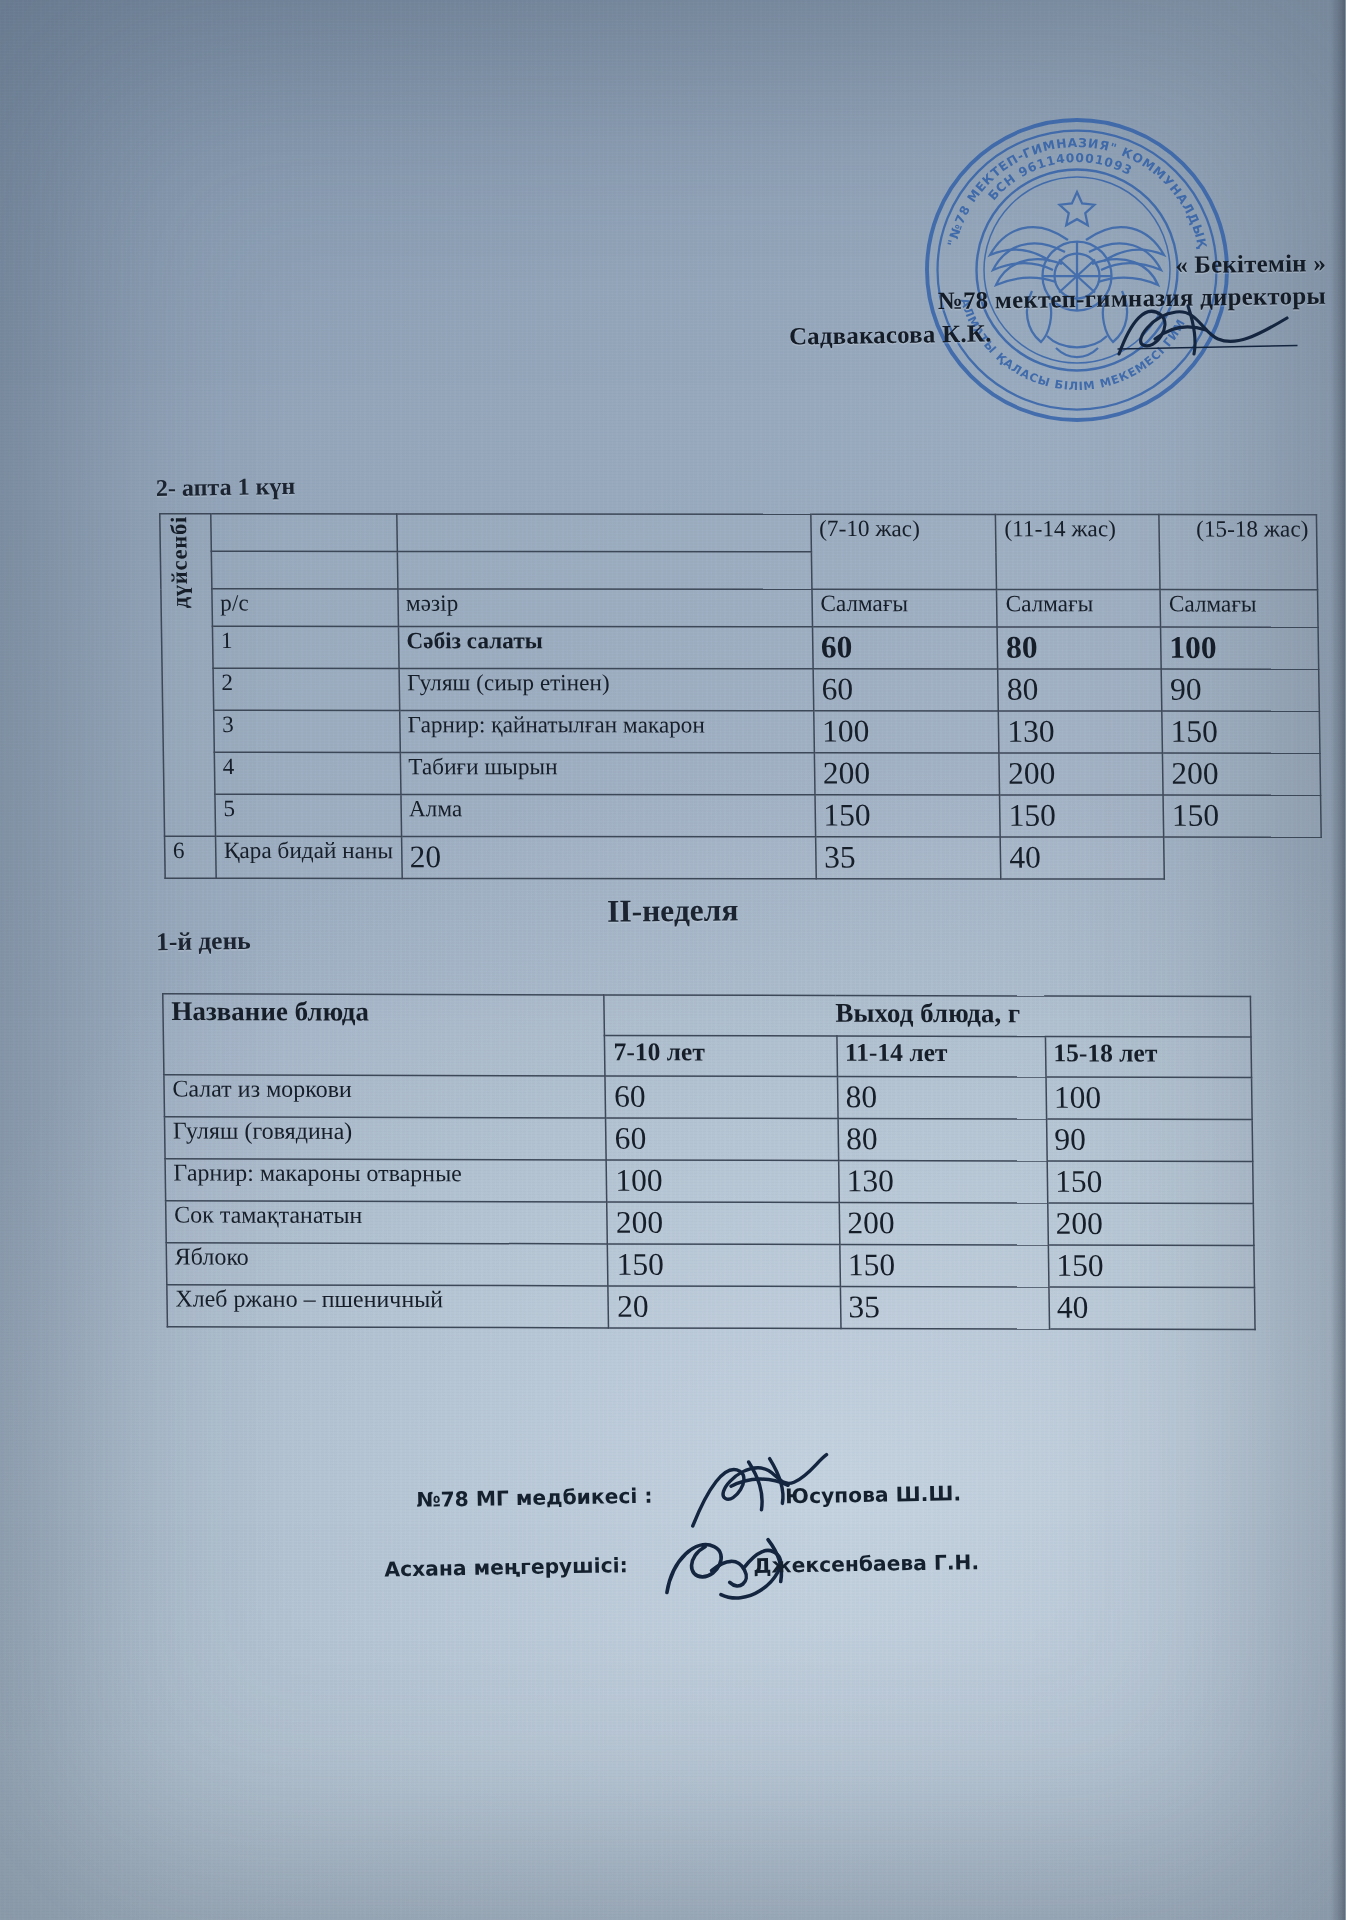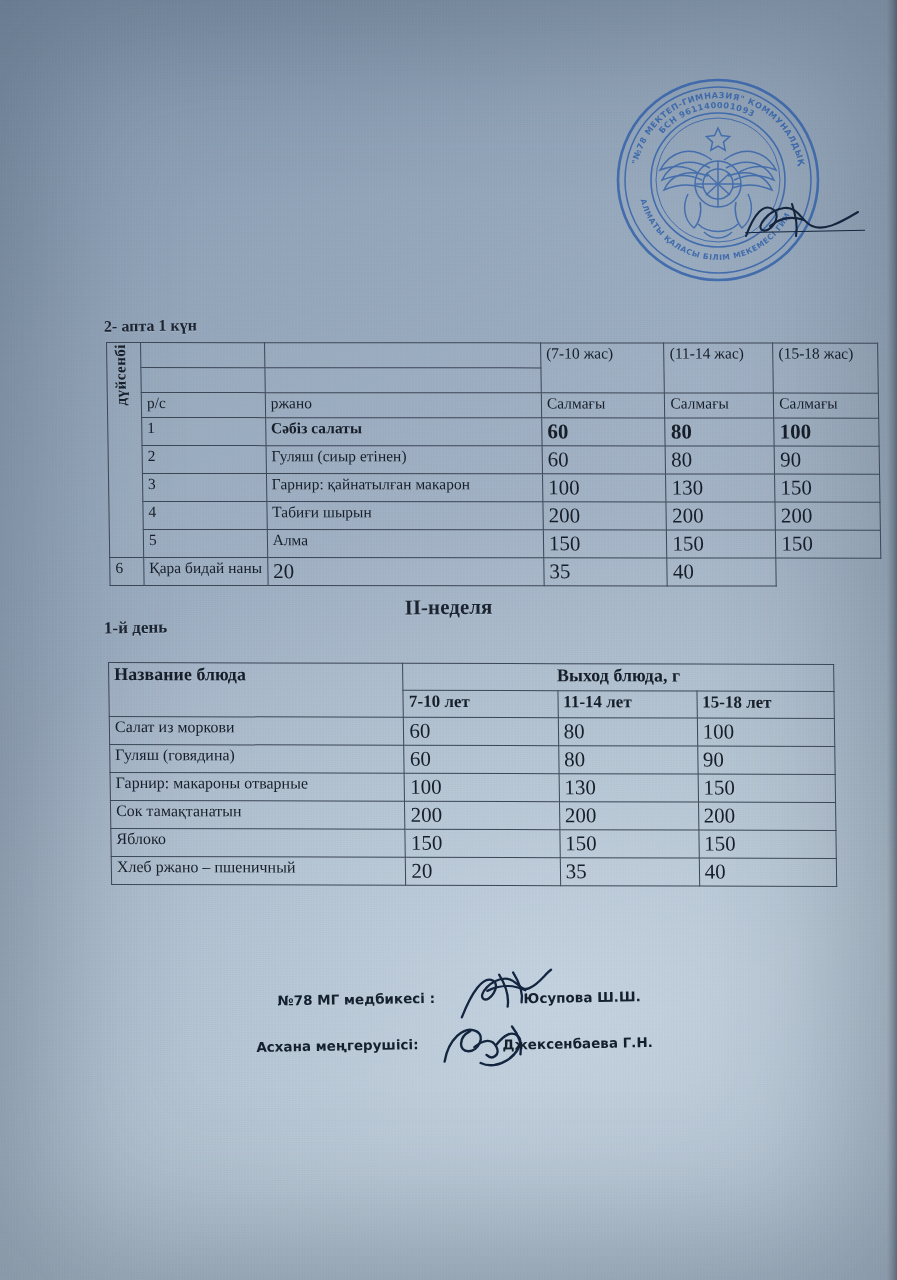--- a/index.html
+++ b/index.html
@@ -258,20 +258,25 @@
       <path d="M116 102 C 138 94, 154 102, 160 116 C 146 110, 132 110, 120 114"></path>
 
       <path d="M76 120 C 70 132, 72 146, 82 154 C 88 148, 90 136, 88 128"></path>
       <path d="M136 120 C 142 132, 140 146, 130 154 C 124 148, 122 136, 124 128"></path>
 
       <path d="M86 150 C 96 160, 116 160, 126 150"></path>
       <path d="M92 158 C 100 166, 112 166, 120 158"></path>
     </g>
   </svg>
 
+  <div id="approval">
+    <div class="ln1">« Бекітемін »</div>
+    <div class="ln2">№78  мектеп-гимназия  директоры</div>
+    <div class="ln3">Садвакасова К.К.</div>
+  </div>
   <div id="sig-rule"></div>
 
   <svg id="director-signature" viewBox="0 0 130 48" aria-hidden="true">
     <g stroke="#14253f" fill="none" stroke-width="2.1" stroke-linecap="round">
       <path d="M6 40 C 14 18, 24 6, 34 14 C 42 21, 30 38, 22 34 C 16 31, 28 14, 44 12 C 58 10, 62 26, 72 30 C 84 35, 98 28, 118 16"></path>
       <path d="M30 30 C 40 22, 52 20, 64 24"></path>
       <path d="M52 8 C 56 20, 58 30, 56 40"></path>
     </g>
   </svg>
 
@@ -281,29 +286,29 @@
   <table class="sheet-table" id="table-kz">
     <tbody>
       <tr>
         <td class="daycell" rowspan="8">
           <span class="daycell-inner">дүйсенбі</span>
         </td>
         <td style="width:48px;"></td>
         <td style="width:300px;"></td>
         <td style="width:136px;" rowspan="2">(7-10 жас)</td>
         <td style="width:110px;" rowspan="2">(11-14 жас)</td>
-        <td style="width:112px; white-space:normal;" rowspan="2">(15-18 жас)</td>
+        <td style="width:112px; white-space:normal;text-align:right;" rowspan="2">(15-18 жас)</td>
       </tr>
       <tr>
         <td></td>
         <td></td>
       </tr>
       <tr>
         <td>р/с</td>
-        <td>ржано</td>
+        <td>мәзір</td>
         <td>Салмағы</td>
         <td>Салмағы</td>
         <td>Салмағы</td>
       </tr>
       <tr>
         <td>1</td>
         <td class="b">Сәбіз салаты</td>
         <td class="num b">60</td>
         <td class="num b">80</td>
         <td class="num b">100</td>

